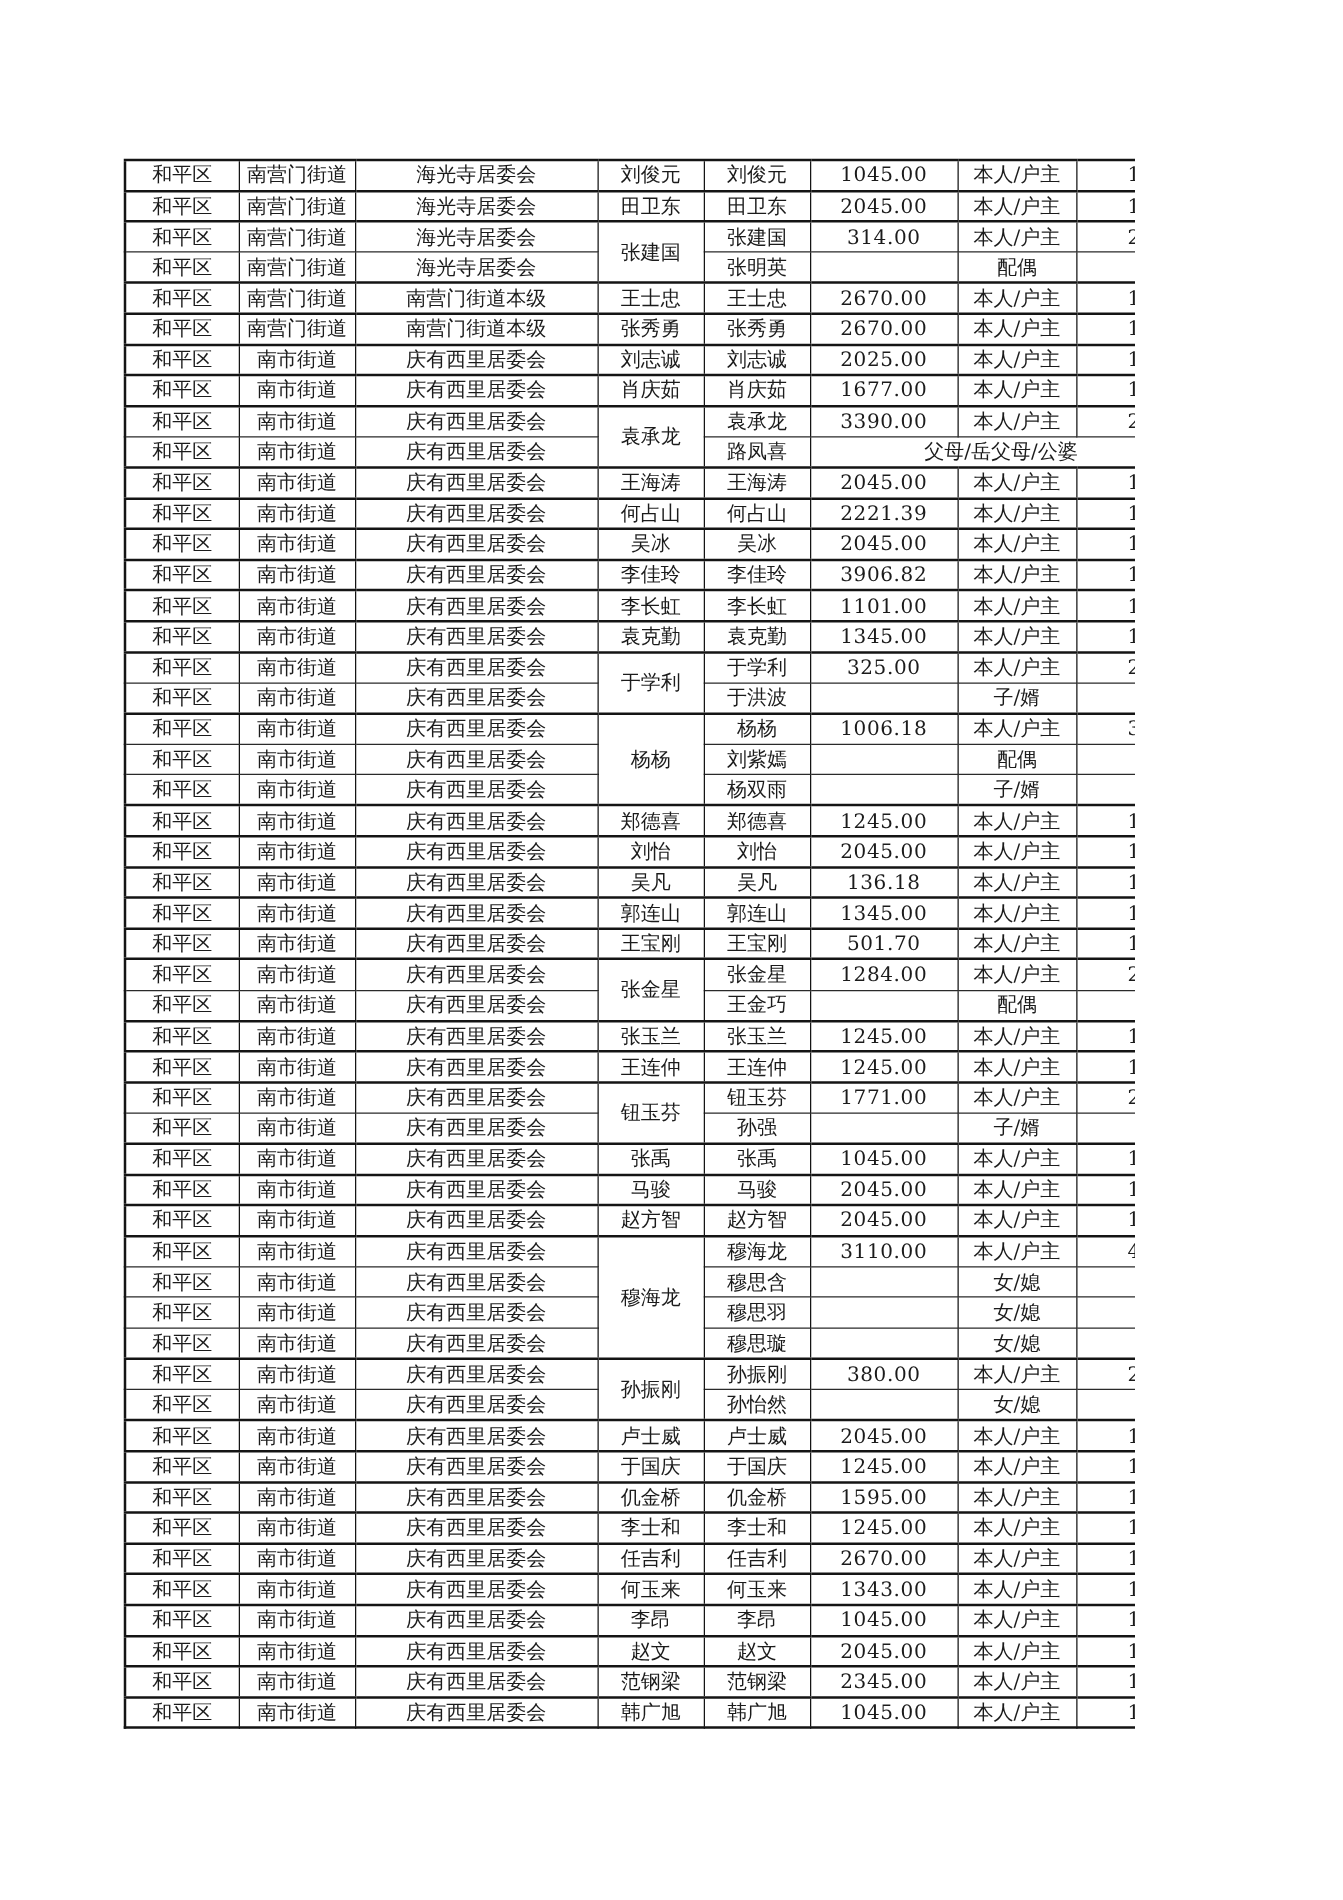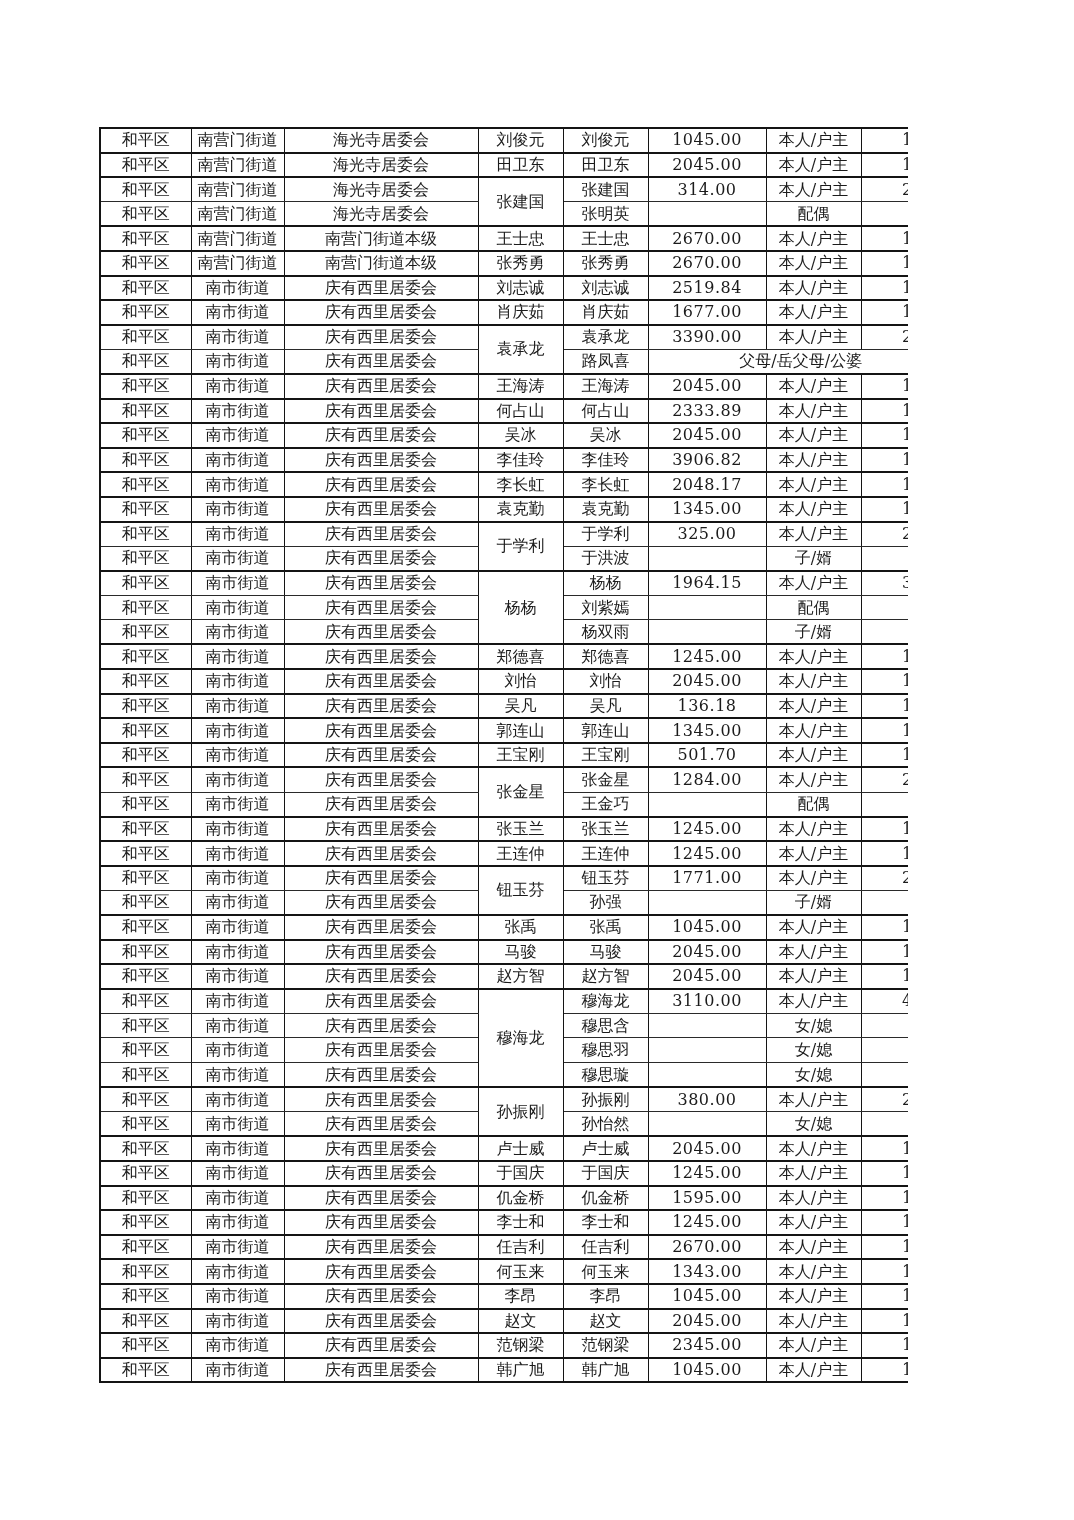--- a/index.html
+++ b/index.html
@@ -123,21 +123,21 @@
           <td class="num">2670.00</td>
           <td>本人/户主</td>
           <td class="num">1</td>
         </tr>
         <tr class="group-start">
           <td>和平区</td>
           <td>南市街道</td>
           <td>庆有西里居委会</td>
           <td>刘志诚</td>
           <td>刘志诚</td>
-          <td class="num">2519.84</td>
+          <td class="num">2025.00</td>
           <td>本人/户主</td>
           <td class="num">1</td>
         </tr>
         <tr class="group-start">
           <td>和平区</td>
           <td>南市街道</td>
           <td>庆有西里居委会</td>
           <td>肖庆茹</td>
           <td>肖庆茹</td>
           <td class="num">1677.00</td>
@@ -170,21 +170,21 @@
           <td class="num">2045.00</td>
           <td>本人/户主</td>
           <td class="num">1</td>
         </tr>
         <tr class="group-start">
           <td>和平区</td>
           <td>南市街道</td>
           <td>庆有西里居委会</td>
           <td>何占山</td>
           <td>何占山</td>
-          <td class="num">2333.89</td>
+          <td class="num">2221.39</td>
           <td>本人/户主</td>
           <td class="num">1</td>
         </tr>
         <tr class="group-start">
           <td>和平区</td>
           <td>南市街道</td>
           <td>庆有西里居委会</td>
           <td>吴冰</td>
           <td>吴冰</td>
           <td class="num">2045.00</td>
@@ -200,21 +200,21 @@
           <td class="num">3906.82</td>
           <td>本人/户主</td>
           <td class="num">1</td>
         </tr>
         <tr class="group-start">
           <td>和平区</td>
           <td>南市街道</td>
           <td>庆有西里居委会</td>
           <td>李长虹</td>
           <td>李长虹</td>
-          <td class="num">2048.17</td>
+          <td class="num">1101.00</td>
           <td>本人/户主</td>
           <td class="num">1</td>
         </tr>
         <tr class="group-start">
           <td>和平区</td>
           <td>南市街道</td>
           <td>庆有西里居委会</td>
           <td>袁克勤</td>
           <td>袁克勤</td>
           <td class="num">1345.00</td>
@@ -239,21 +239,21 @@
           <td class="num"></td>
           <td>子/婿</td>
           <td class="num"></td>
         </tr>
         <tr class="group-start">
           <td>和平区</td>
           <td>南市街道</td>
           <td>庆有西里居委会</td>
           <td rowspan="3">杨杨</td>
           <td>杨杨</td>
-          <td class="num">1964.15</td>
+          <td class="num">1006.18</td>
           <td>本人/户主</td>
           <td class="num">3</td>
         </tr>
         <tr>
           <td>和平区</td>
           <td>南市街道</td>
           <td>庆有西里居委会</td>
           <td>刘紫嫣</td>
           <td class="num"></td>
           <td>配偶</td>

